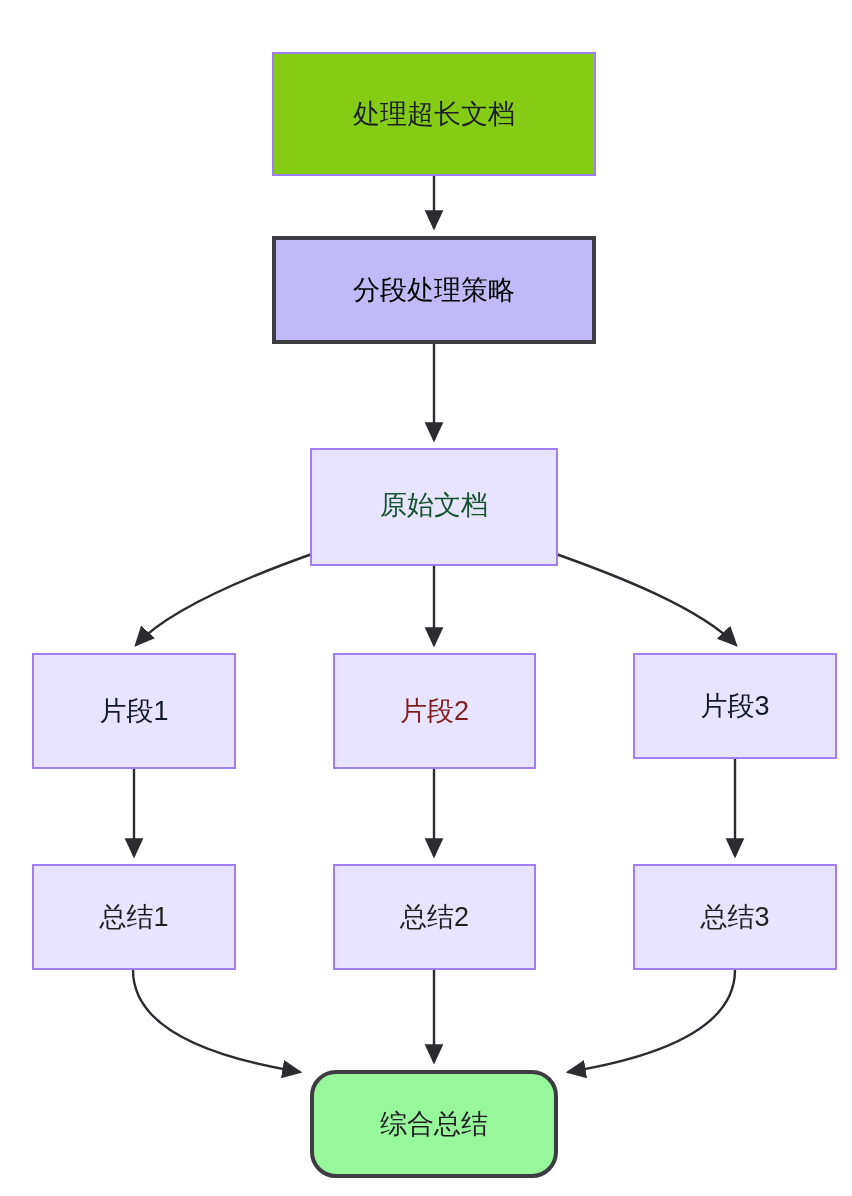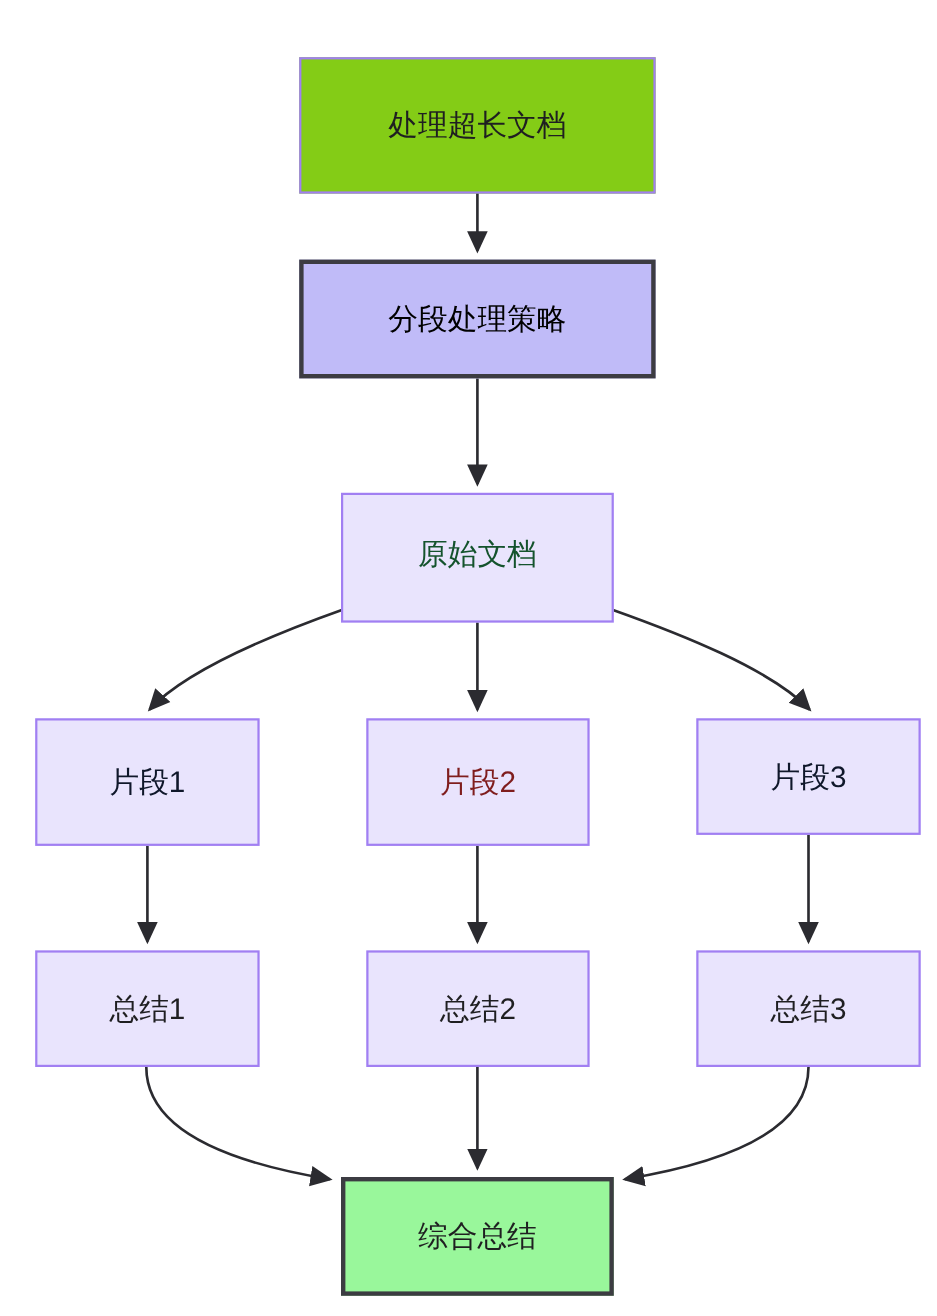--- a/index.html
+++ b/index.html
@@ -104,18 +104,18 @@
       </div>
       <div class="node node-plain" style="left: 32px; top: 864px; width: 204px; height: 106px; color: rgb(31, 31, 33); background: rgb(233, 228, 253); border-color: rgb(161, 127, 242);">
         <span>总结1</span>
       </div>
       <div class="node node-plain" style="left: 333px; top: 864px; width: 203px; height: 106px; color: rgb(31, 31, 33); background: rgb(233, 228, 253); border-color: rgb(161, 127, 242);">
         <span>总结2</span>
       </div>
       <div class="node node-plain" style="left: 633px; top: 864px; width: 204px; height: 106px; color: rgb(31, 31, 33); background: rgb(233, 228, 253); border-color: rgb(161, 127, 242);">
         <span>总结3</span>
       </div>
-      <div class="node node-final" style="left: 310px; top: 1070px; width: 248px; height: 108px; color: rgb(31, 31, 33); background: rgb(153, 247, 155); border-color: rgb(60, 60, 66);">
+      <div class="node node-final" style="left: 310px; top: 1070px; width: 248px; height: 108px; color: rgb(31, 31, 33); background: rgb(153, 247, 155); border-color: rgb(60, 60, 66); border-radius: 26px;">
         <span>综合总结</span>
       </div>
     </div>
 
 </div>
 
 </body></html>

